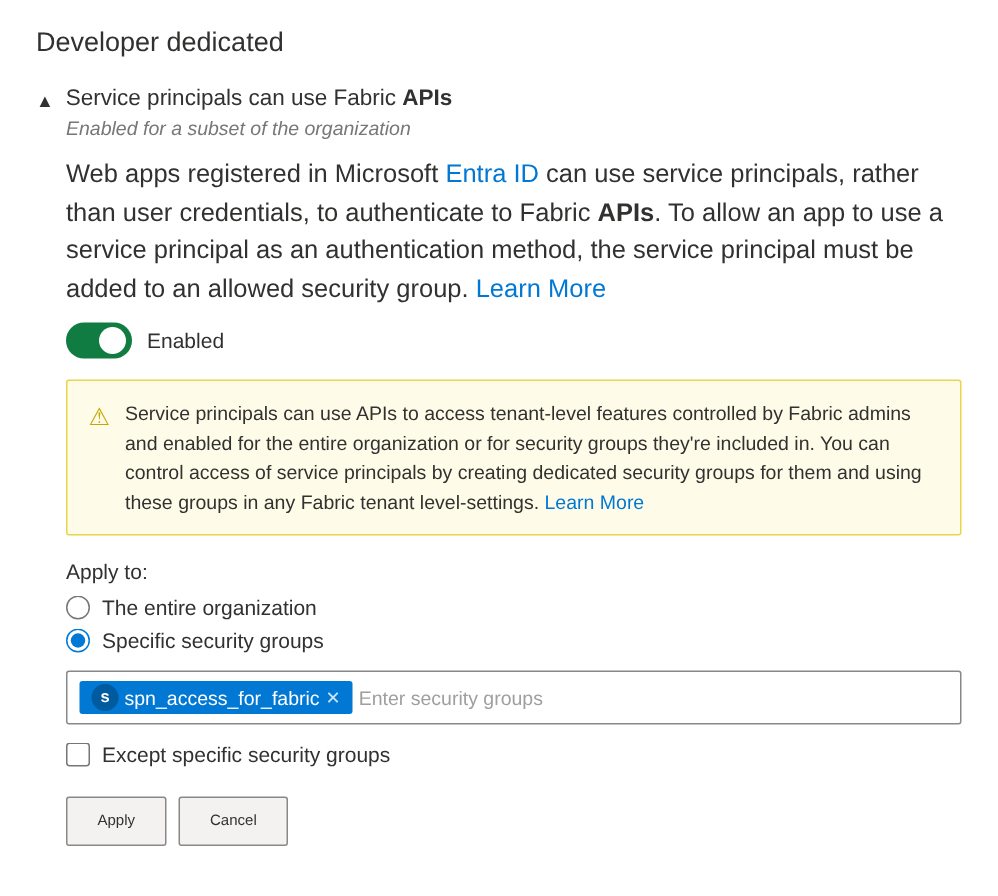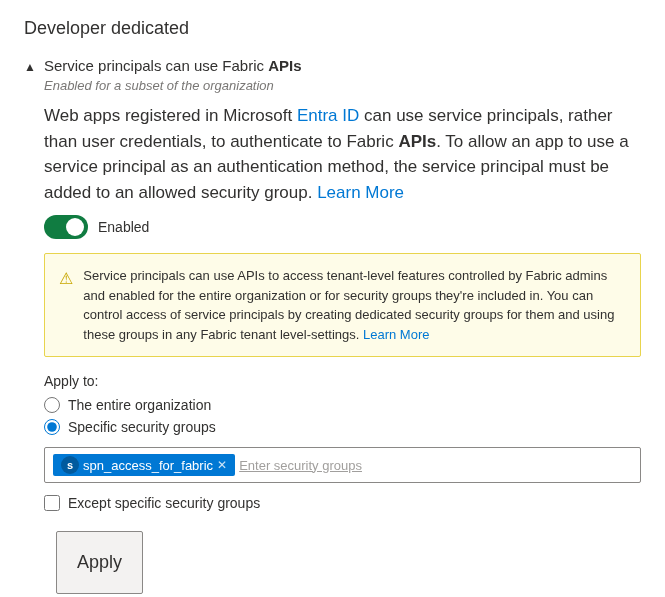--- a/index.html
+++ b/index.html
@@ -188,21 +188,20 @@
       cursor: pointer;
       font-size: 12px;
       color: #fff;
       opacity: 0.8;
       line-height: 1;
     }
     .tag-input-placeholder {
       font-size: 13px;
       color: #a19f9d;
       flex: 1;
-      text-decoration: underline;
     }
     
     .checkbox-row {
       display: flex;
       align-items: center;
       gap: 8px;
       margin-left: 20px;
       margin-bottom: 20px;
       font-size: 14px;
       color: #323130;
@@ -213,29 +212,28 @@
       cursor: pointer;
       border: 1px solid #8a8886;
     }
     
     .action-buttons {
       display: flex;
       gap: 8px;
       margin-left: 20px;
     }
     .btn {
-      padding: 20px 20px;
-      font-size: 18px;
+      padding: 10px 20px;
+      font-size: 10px;
       border: 1px solid #8a8886;
       background: #f3f2f1;
       color: #323130;
       cursor: pointer;
       border-radius: 2px;
       font-family: inherit;
-      margin-left: 12px;
     }
     .btn-primary {
       background: #f3f2f1;
       color: #323130;
     }
   </style>
 </head>
 <body>
 
 <h1 class="page-title">Developer dedicated</h1>
@@ -295,13 +293,14 @@
   <span class="tag-input-placeholder">Enter security groups</span>
 </div>
 
 <div class="checkbox-row">
   <input type="checkbox" id="except-groups" style="">
   <label for="except-groups">Except specific security groups</label>
 </div>
 
 <div class="action-buttons">
   <button class="btn btn-primary">Apply</button>
+  <button class="btn">Cancel</button>
 </div>
 
 </body></html>

